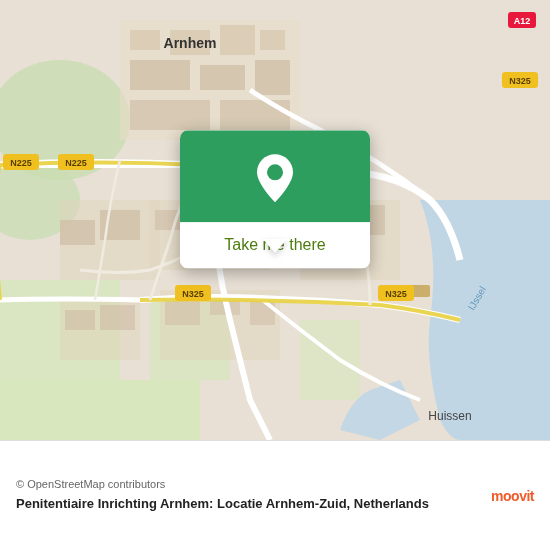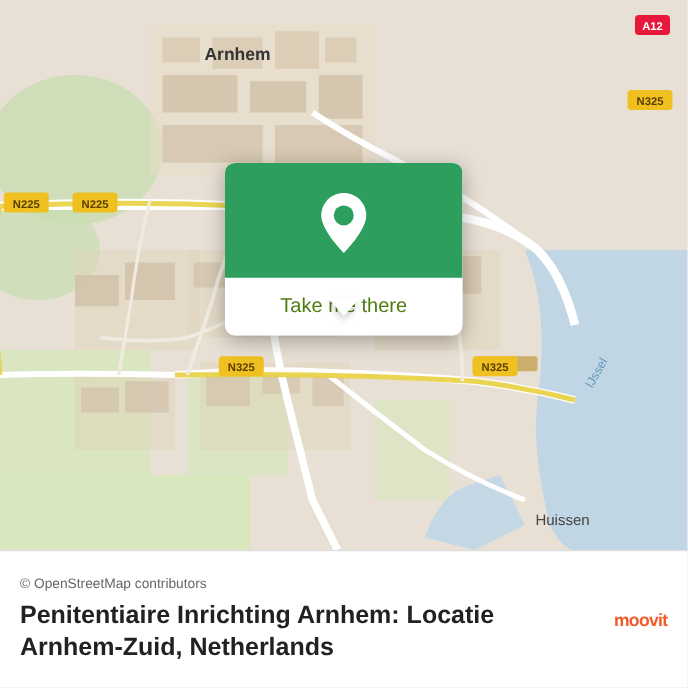--- a/index.html
+++ b/index.html
@@ -102,21 +102,21 @@
       flex: 1;
     }
 
     #copyright-text {
       font-size: 11px;
       color: #666;
       margin-bottom: 6px;
     }
 
     #location-name {
-      font-size: 20px;
+      font-size: 13px;
       font-weight: 600;
       color: #222;
       line-height: 1.3;
     }
 
     #moovit-logo {
       display: flex;
       flex-direction: column;
       align-items: center;
       margin-left: 12px;

